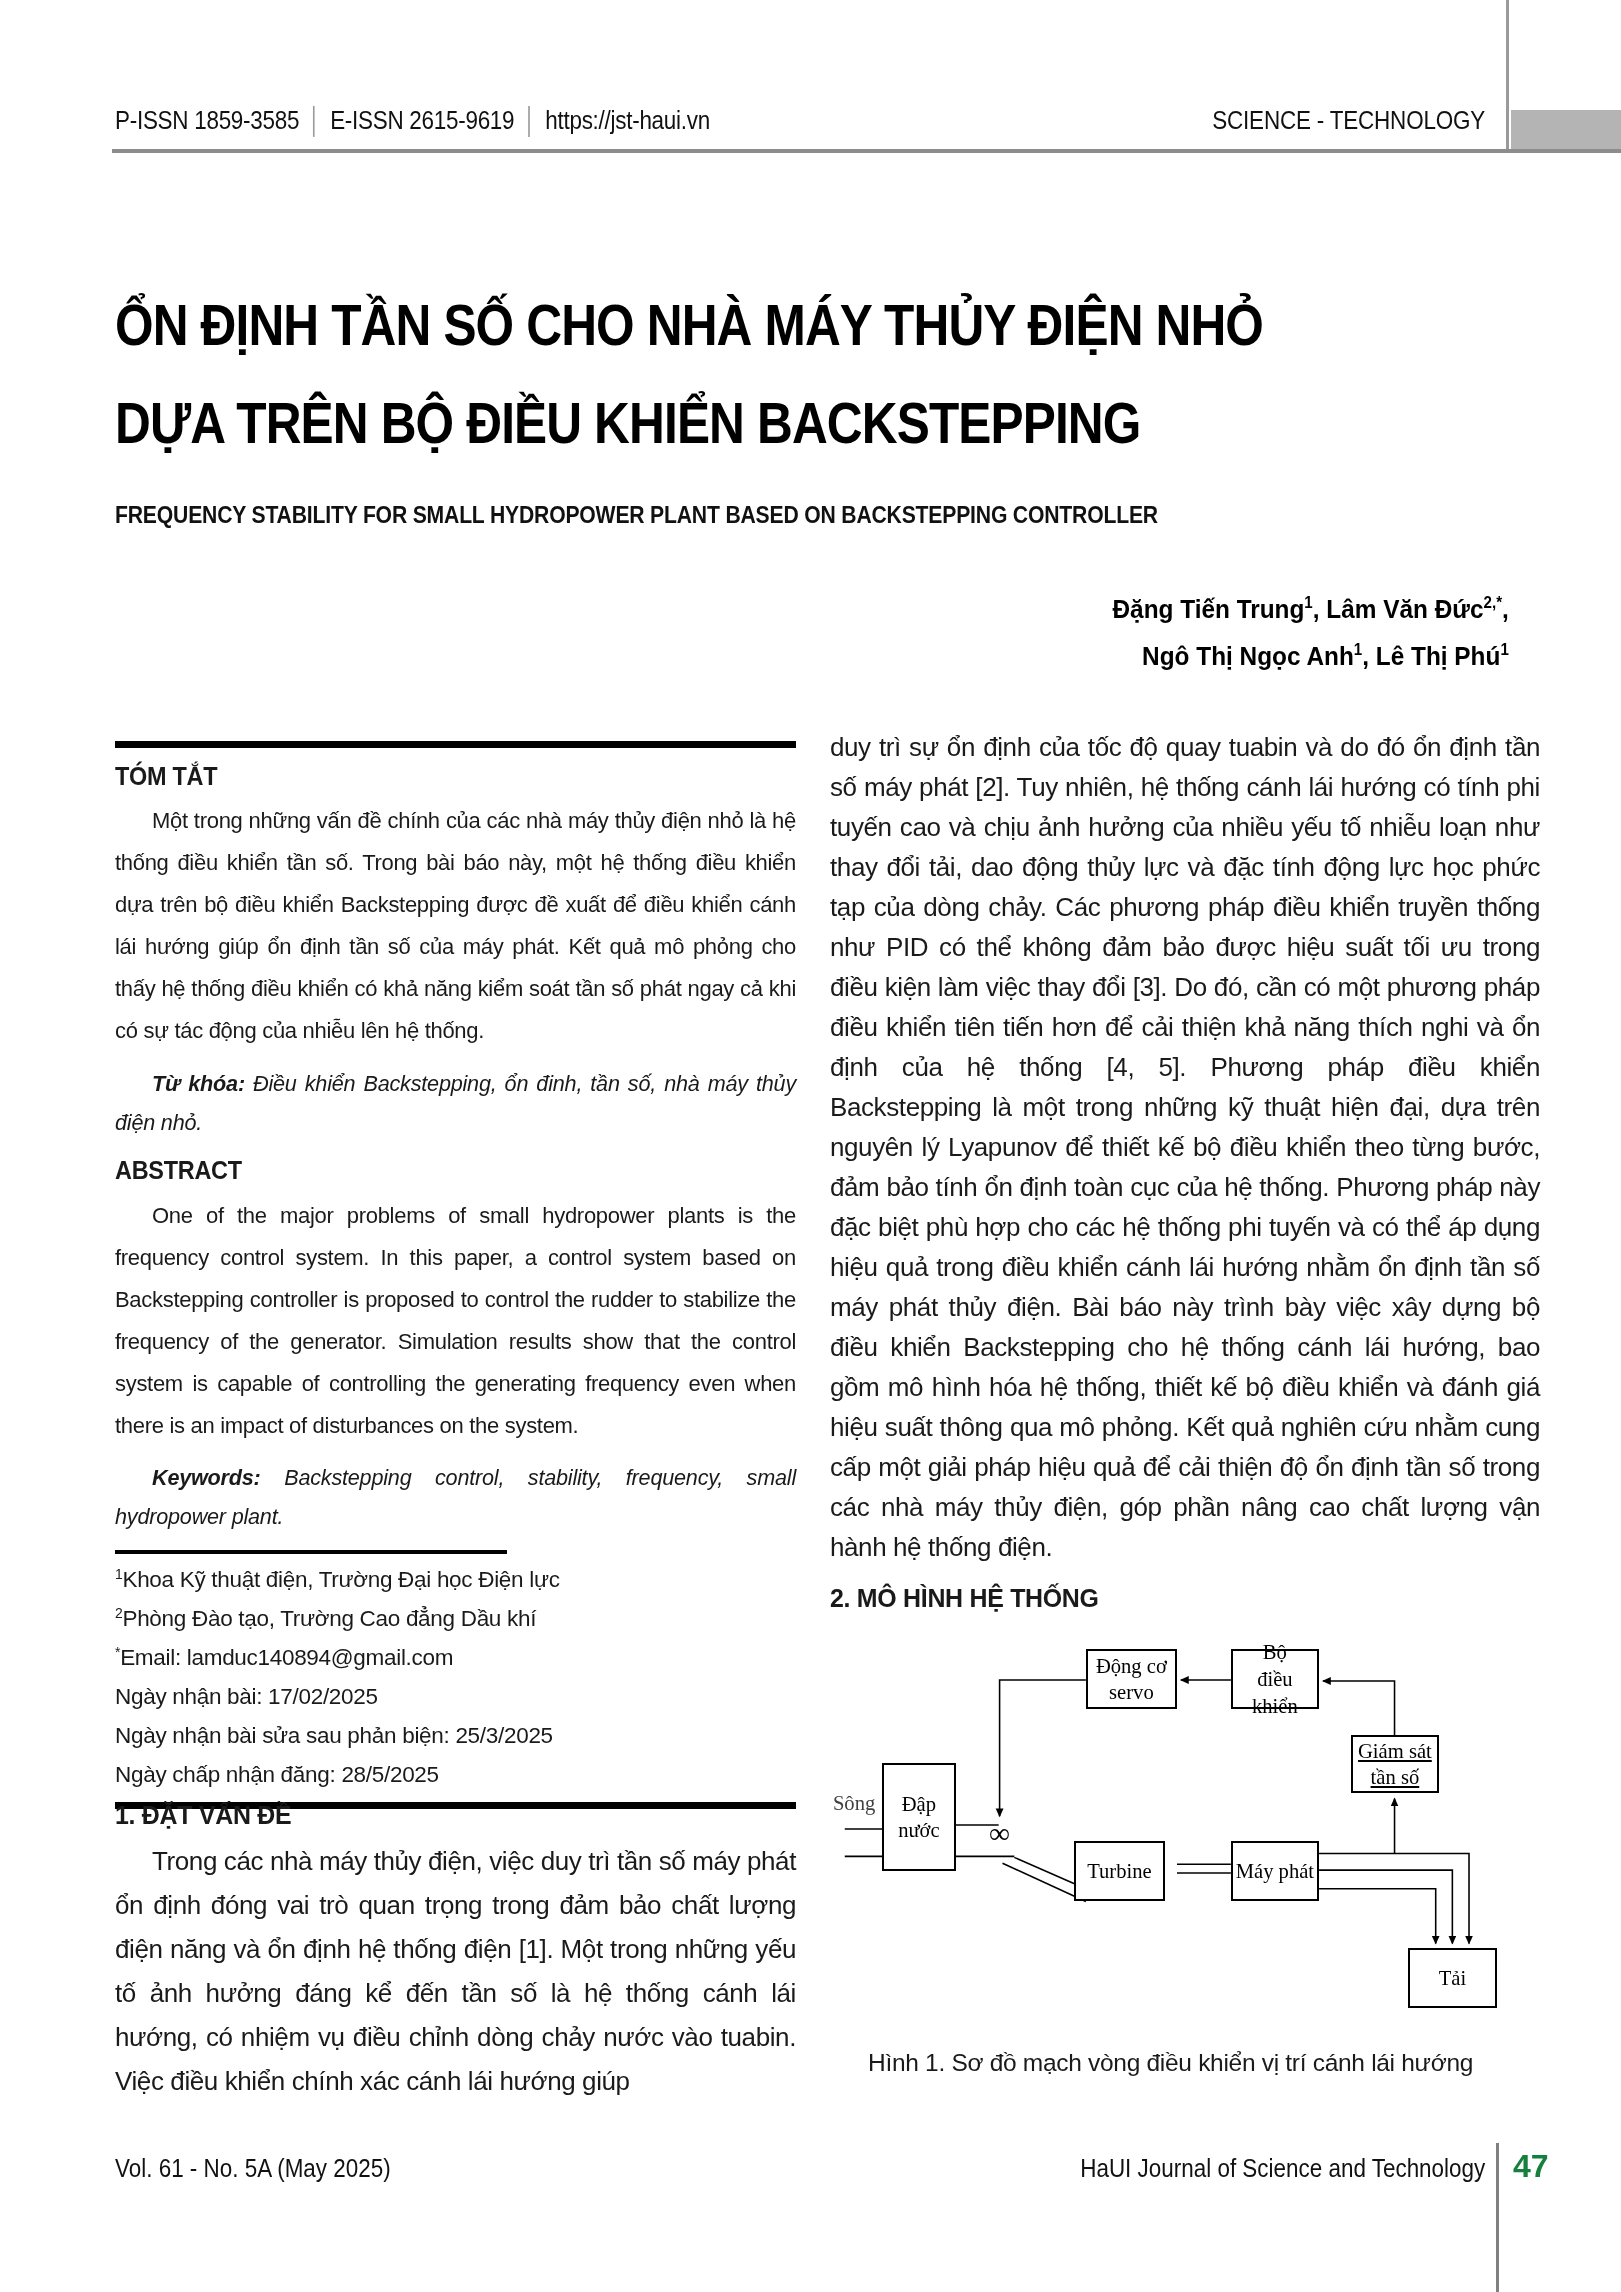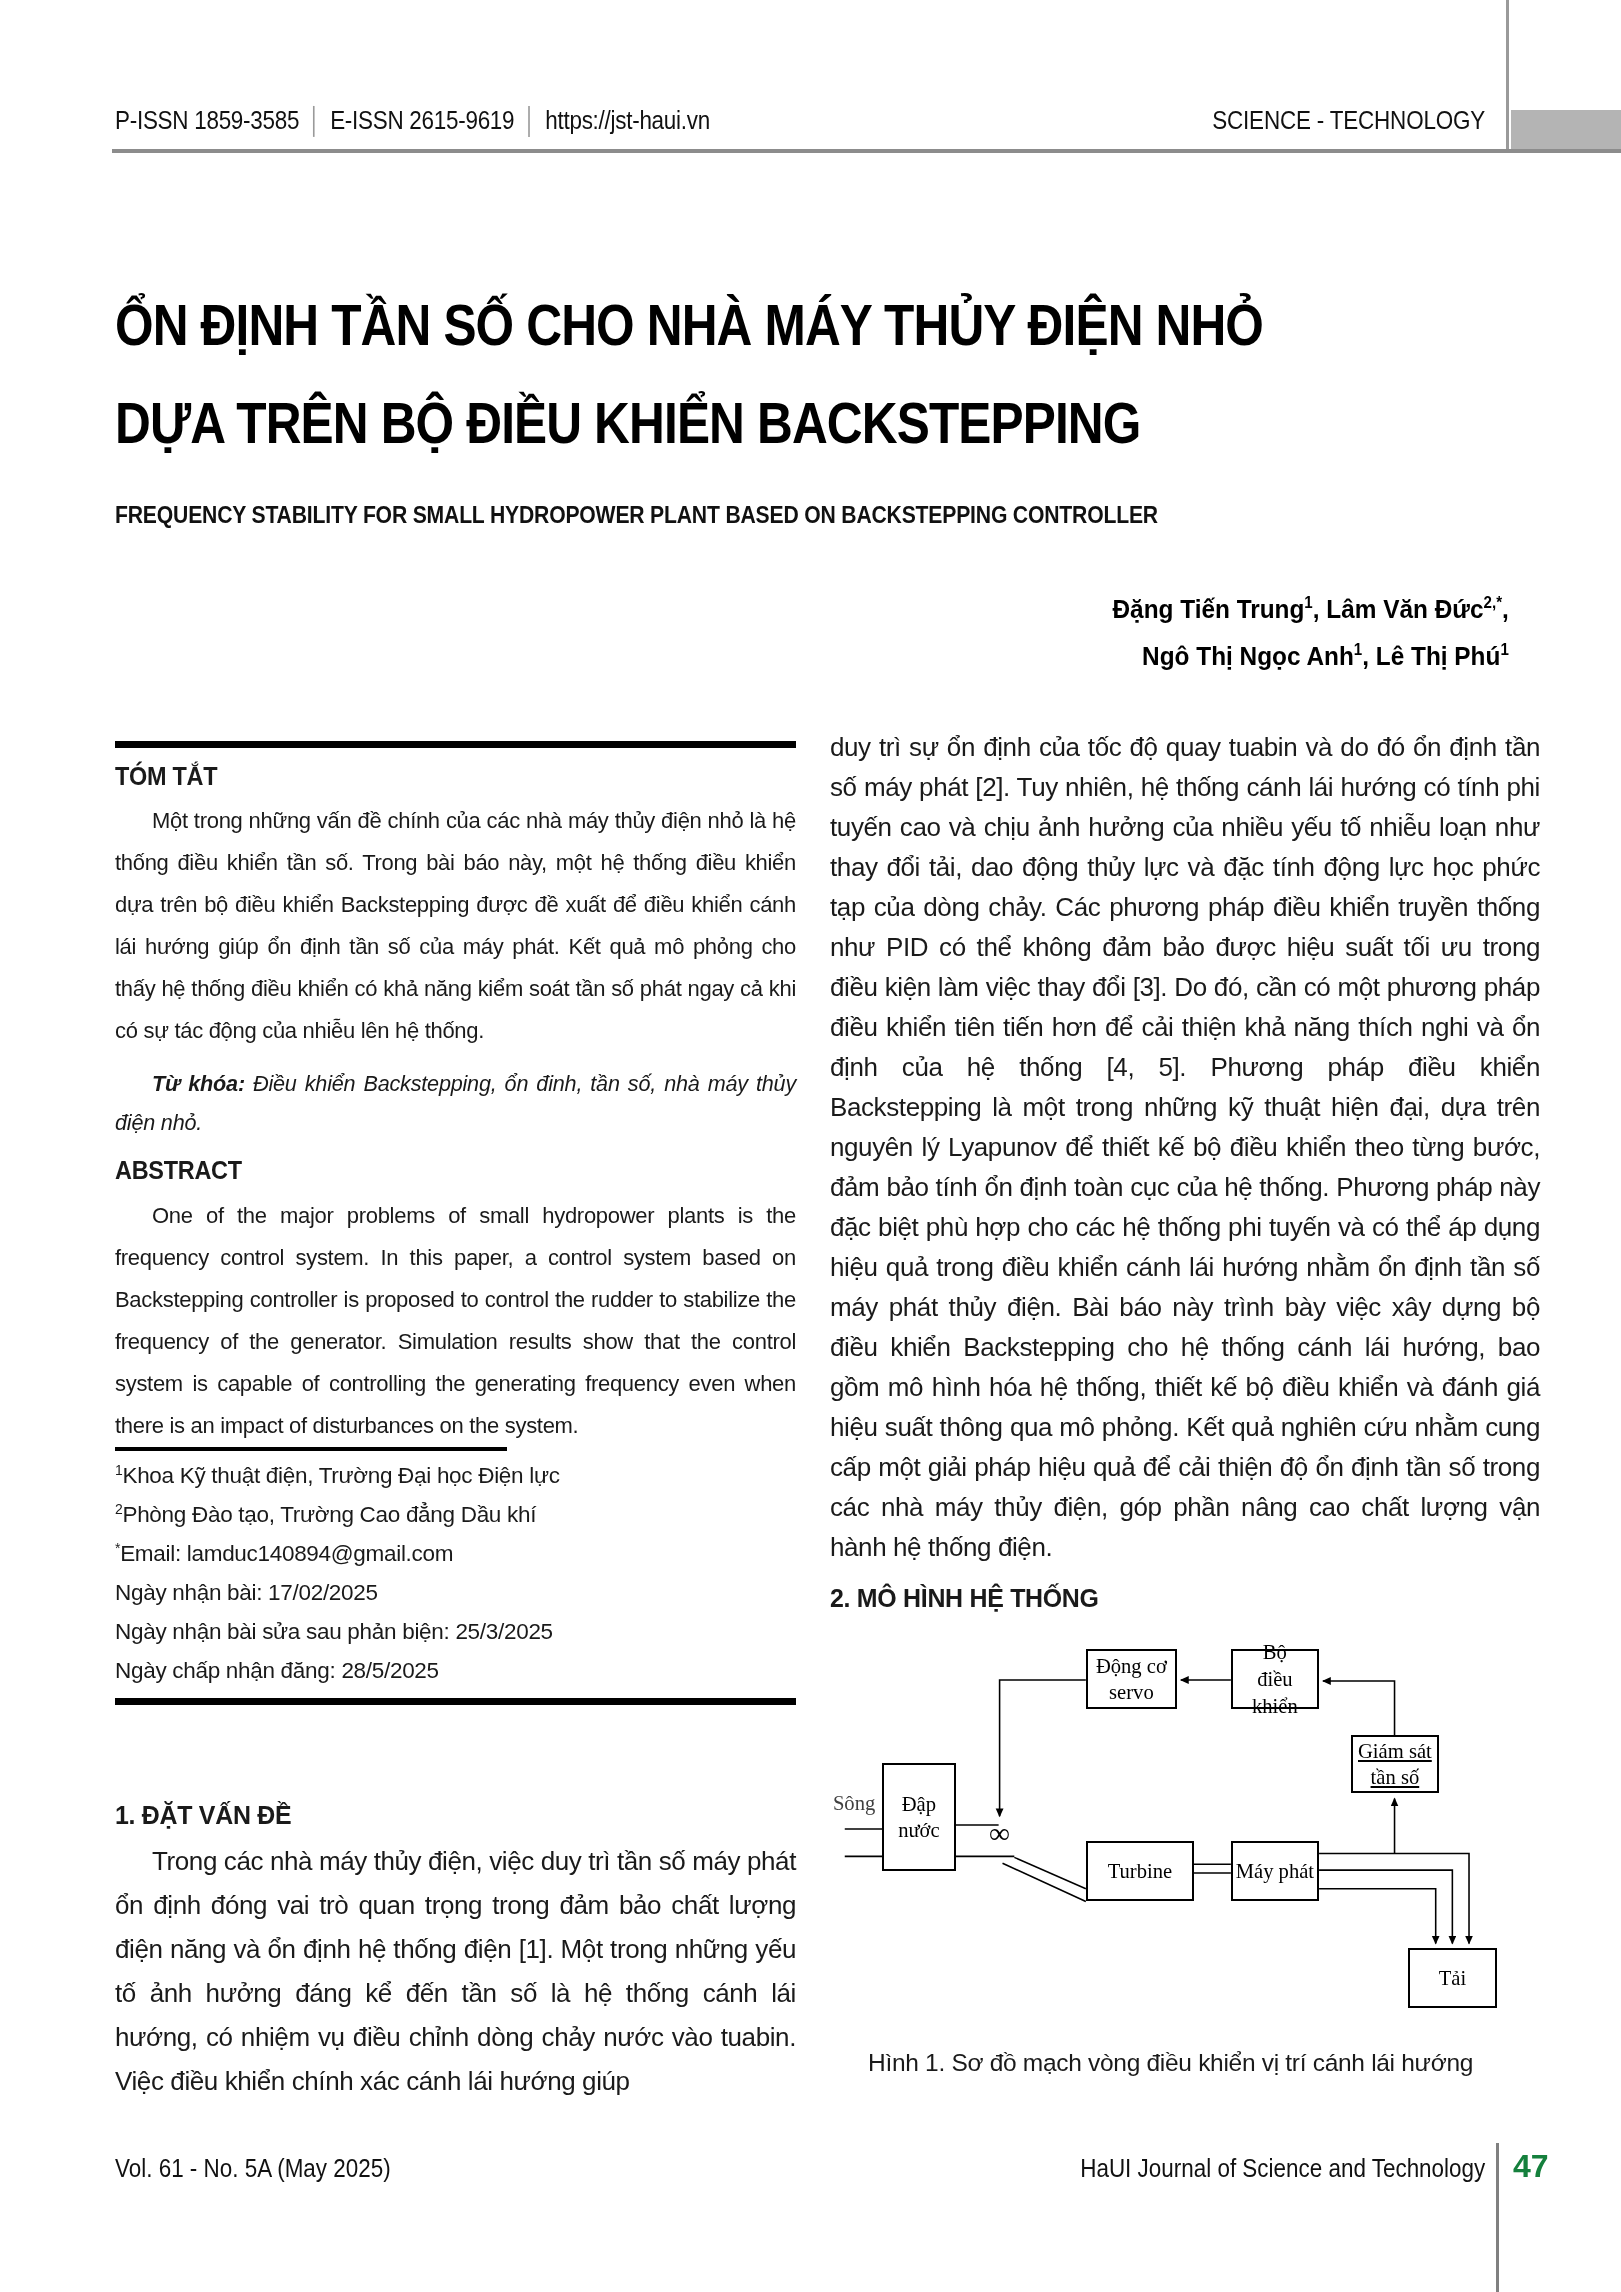--- a/index.html
+++ b/index.html
@@ -80,20 +80,21 @@
   </div>
 
 
   <div class="abs leftbox">
     <div class="bar"></div>
     <div class="box-h">TÓM TẮT</div>
     <p class="box-p">Một trong những vấn đề chính của các nhà máy thủy điện nhỏ là hệ thống điều khiển tần số. Trong bài báo này, một hệ thống điều khiển dựa trên bộ điều khiển Backstepping được đề xuất để điều khiển cánh lái hướng giúp ổn định tần số của máy phát. Kết quả mô phỏng cho thấy hệ thống điều khiển có khả năng kiểm soát tần số phát ngay cả khi có sự tác động của nhiễu lên hệ thống.</p>
     <p class="kw"><b>Từ khóa:</b><span> Điều khiển Backstepping, ổn đinh, tần số, nhà máy thủy điện nhỏ.</span></p>
     <div class="box-h">ABSTRACT</div>
     <p class="box-p">One of the major problems of small hydropower plants is the frequency control system. In this paper, a control system based on Backstepping controller is proposed to control the rudder to stabilize the frequency of the generator. Simulation results show that the control system is capable of controlling the generating frequency even when there is an impact of disturbances on the system.</p>
+    <p class="kw"><b>Keywords:</b><span> Backstepping control, stability, frequency, small hydropower plant.</span></p>
     <div class="bar-short"></div>
     <div class="affil">
       <div><sup>1</sup><span>Khoa Kỹ thuật điện, Trường Đại học Điện lực</span></div>
       <div><sup>2</sup><span>Phòng Đào tạo, Trường Cao đẳng Dầu khí</span></div>
       <div><sup>*</sup><span>Email: lamduc140894@gmail.com</span></div>
       <div>Ngày nhận bài: 17/02/2025</div>
       <div>Ngày nhận bài sửa sau phản biện: 25/3/2025</div>
       <div>Ngày chấp nhận đăng: 28/5/2025</div>
     </div>
     <div class="bar"></div>
@@ -144,21 +145,21 @@
         <text x="170" y="226" font-size="30" font-family="Liberation Serif, serif" text-anchor="middle" fill="#000">∞</text>
       </svg>
       <div class="dbox" style="left:253px;top:28px;width:91px;height:60px;">Động cơ
 servo</div>
       <div class="dbox" style="left:398px;top:28px;width:88px;height:60px;">Bộ
 điều khiển</div>
       <div class="dbox" style="left:518px;top:114px;width:88px;height:58px;text-decoration:underline;">Giám sát
 tần số</div>
       <div class="dbox" style="left:49px;top:142px;width:74px;height:108px;">Đập
 nước</div>
-      <div class="dbox" style="left:253px;top:220px;width:108px;height:60px;">Turbine</div>
+      <div class="dbox" style="left:241px;top:220px;width:91px;height:60px;">Turbine</div>
       <div class="dbox" style="left:398px;top:220px;width:88px;height:60px;">Máy phát</div>
       <div class="dbox" style="left:575px;top:327px;width:89px;height:60px;">Tải</div>
       <div class="dlabel" style="left:0px;top:171px;">Sông</div>
     </div>
     <div class="fig-caption">Hình 1. Sơ đồ mạch vòng điều khiển vị trí cánh lái hướng</div>
   </div>
 
   <div class="abs ftr-left">Vol. 61 - No. 5A (May 2025)</div>
   <div class="abs ftr-right">HaUI Journal of Science and Technology</div>
   <div class="abs ftr-vline"></div>

